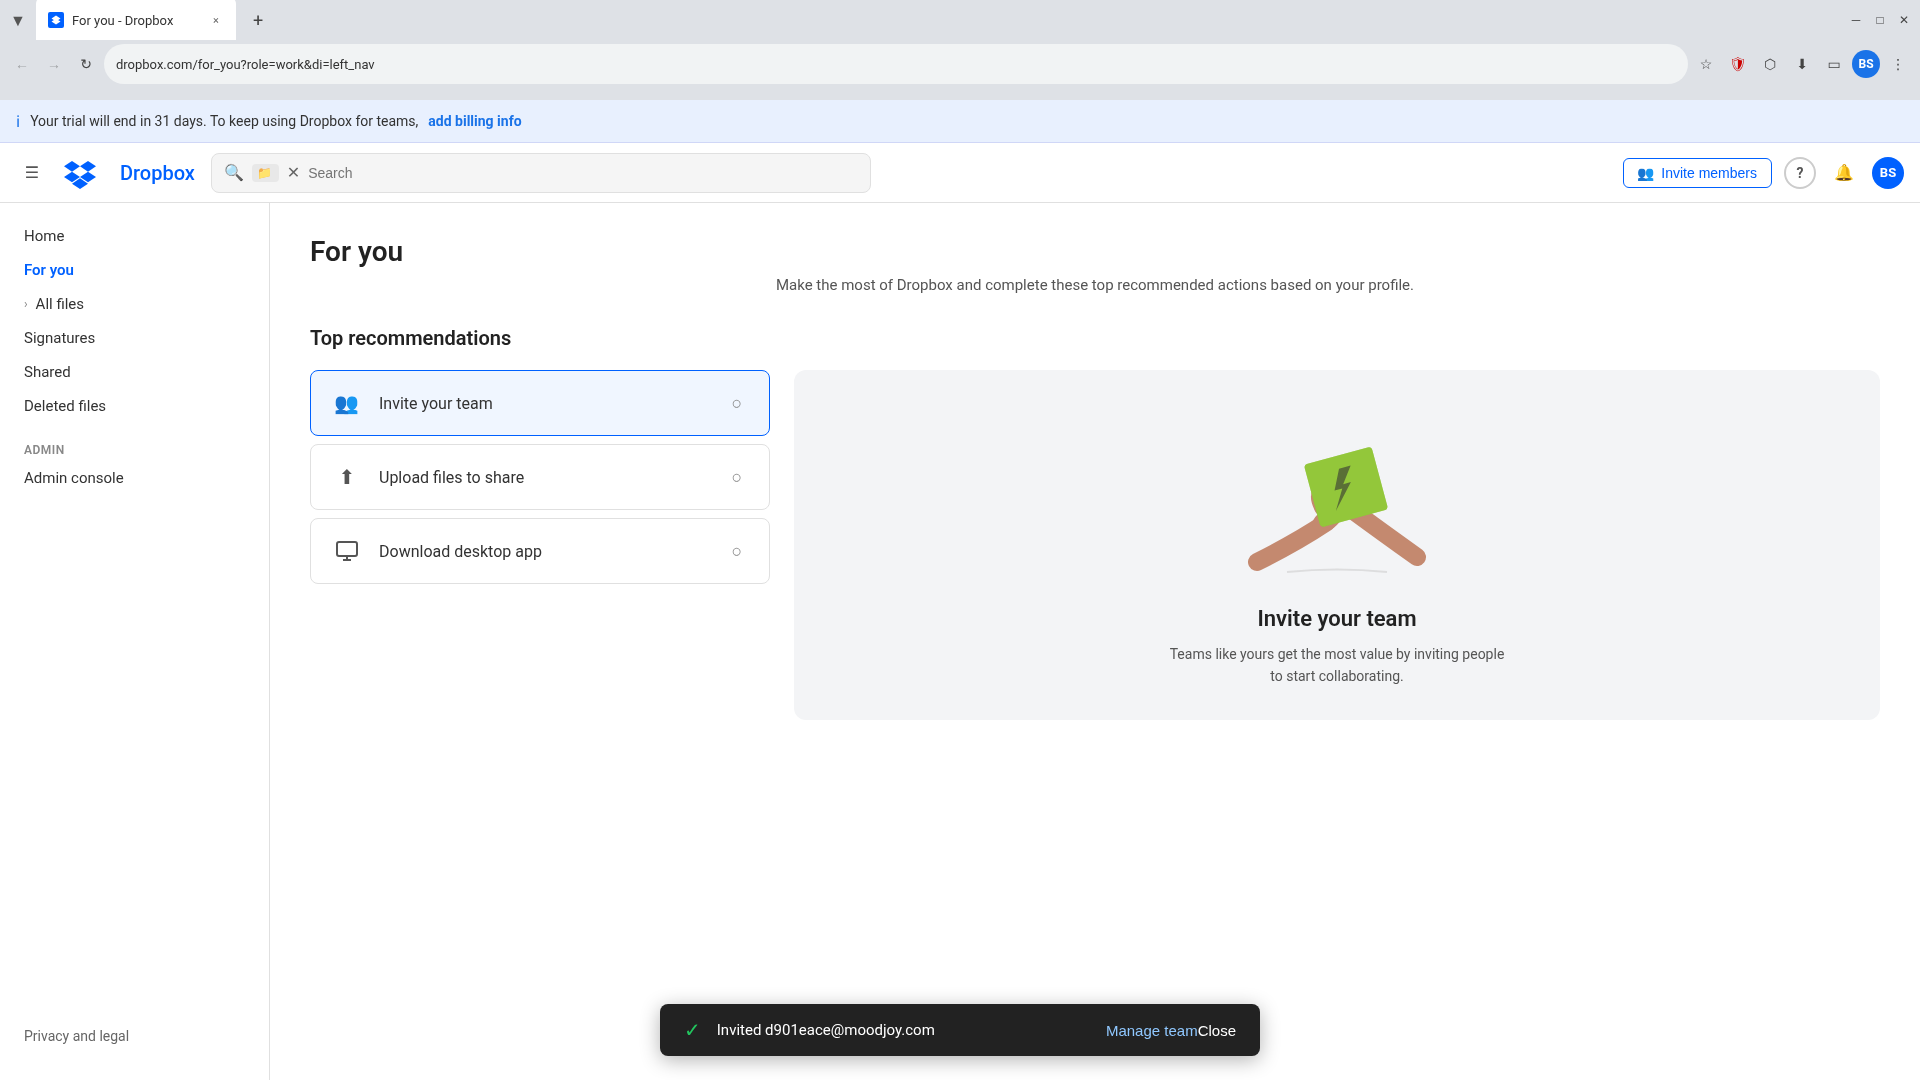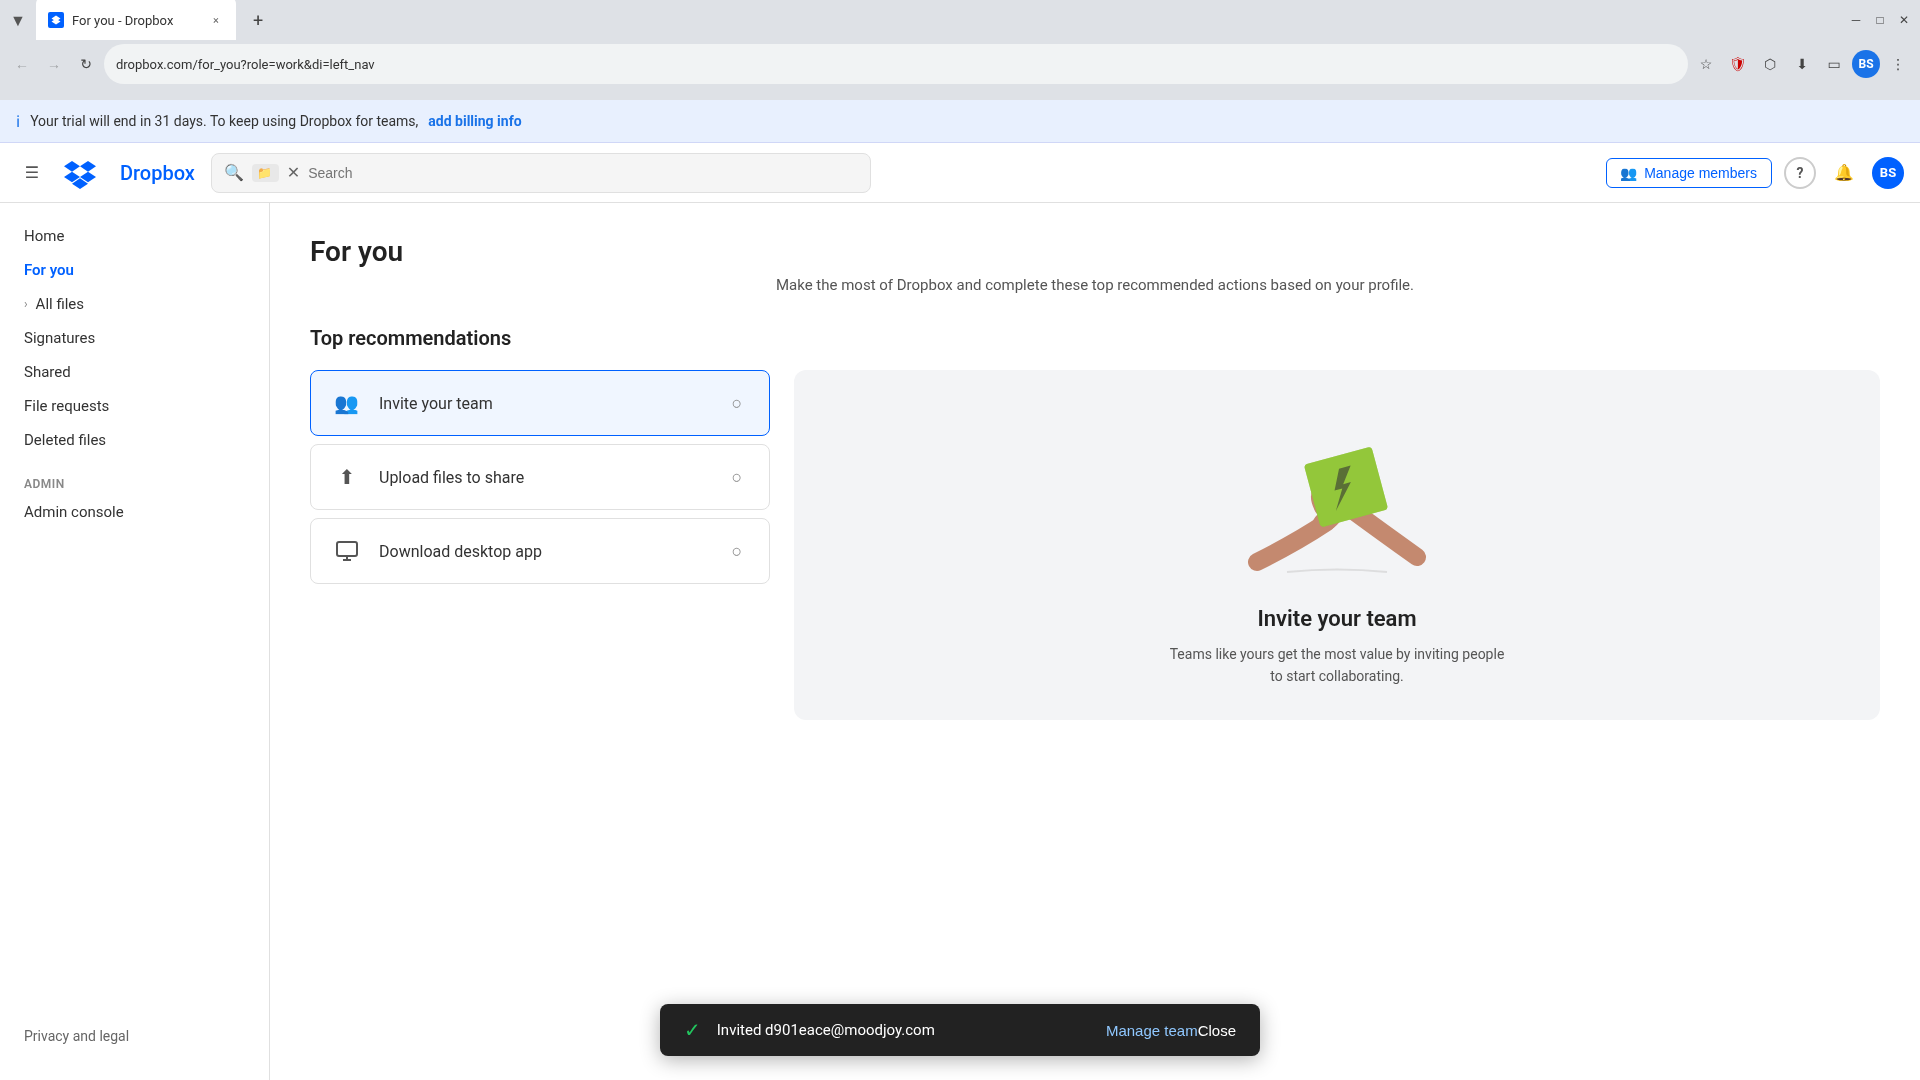--- a/index.html
+++ b/index.html
@@ -164,21 +164,21 @@
       <span class="search-icon">🔍</span>
       <div class="folder-badge">
         <span>📁</span>
       </div>
       <span style="color:#666;cursor:pointer;">✕</span>
       <input class="search-input" type="text" placeholder="Search" style="">
     </div>
     <div class="topbar-right">
       <button class="invite-btn">
         <span>👥</span>
-        <span>Manage members</span>
+        <span>Invite members</span>
       </button>
       <div class="topbar-icon-btn" style="border:2px solid #ccc;border-radius:50%;font-size:14px;font-weight:bold;">?</div>
       <div class="topbar-icon-btn">🔔</div>
       <div class="user-avatar">BS</div>
     </div>
   </div>
 
   <div class="main-layout">
 
     <div class="sidebar">
@@ -190,23 +190,20 @@
       </div>
       <div class="sidebar-item">
         <span class="sidebar-expand">›</span>
         <span>All files</span>
       </div>
       <div class="sidebar-item">
         <span>Signatures</span>
       </div>
       <div class="sidebar-item">
         <span>Shared</span>
-      </div>
-      <div class="sidebar-item">
-        <span>File requests</span>
       </div>
       <div class="sidebar-item">
         <span>Deleted files</span>
       </div>
 
       <div class="sidebar-section">
         <div class="sidebar-label">Admin</div>
         <div class="sidebar-item">
           <span>Admin console</span>
         </div>

